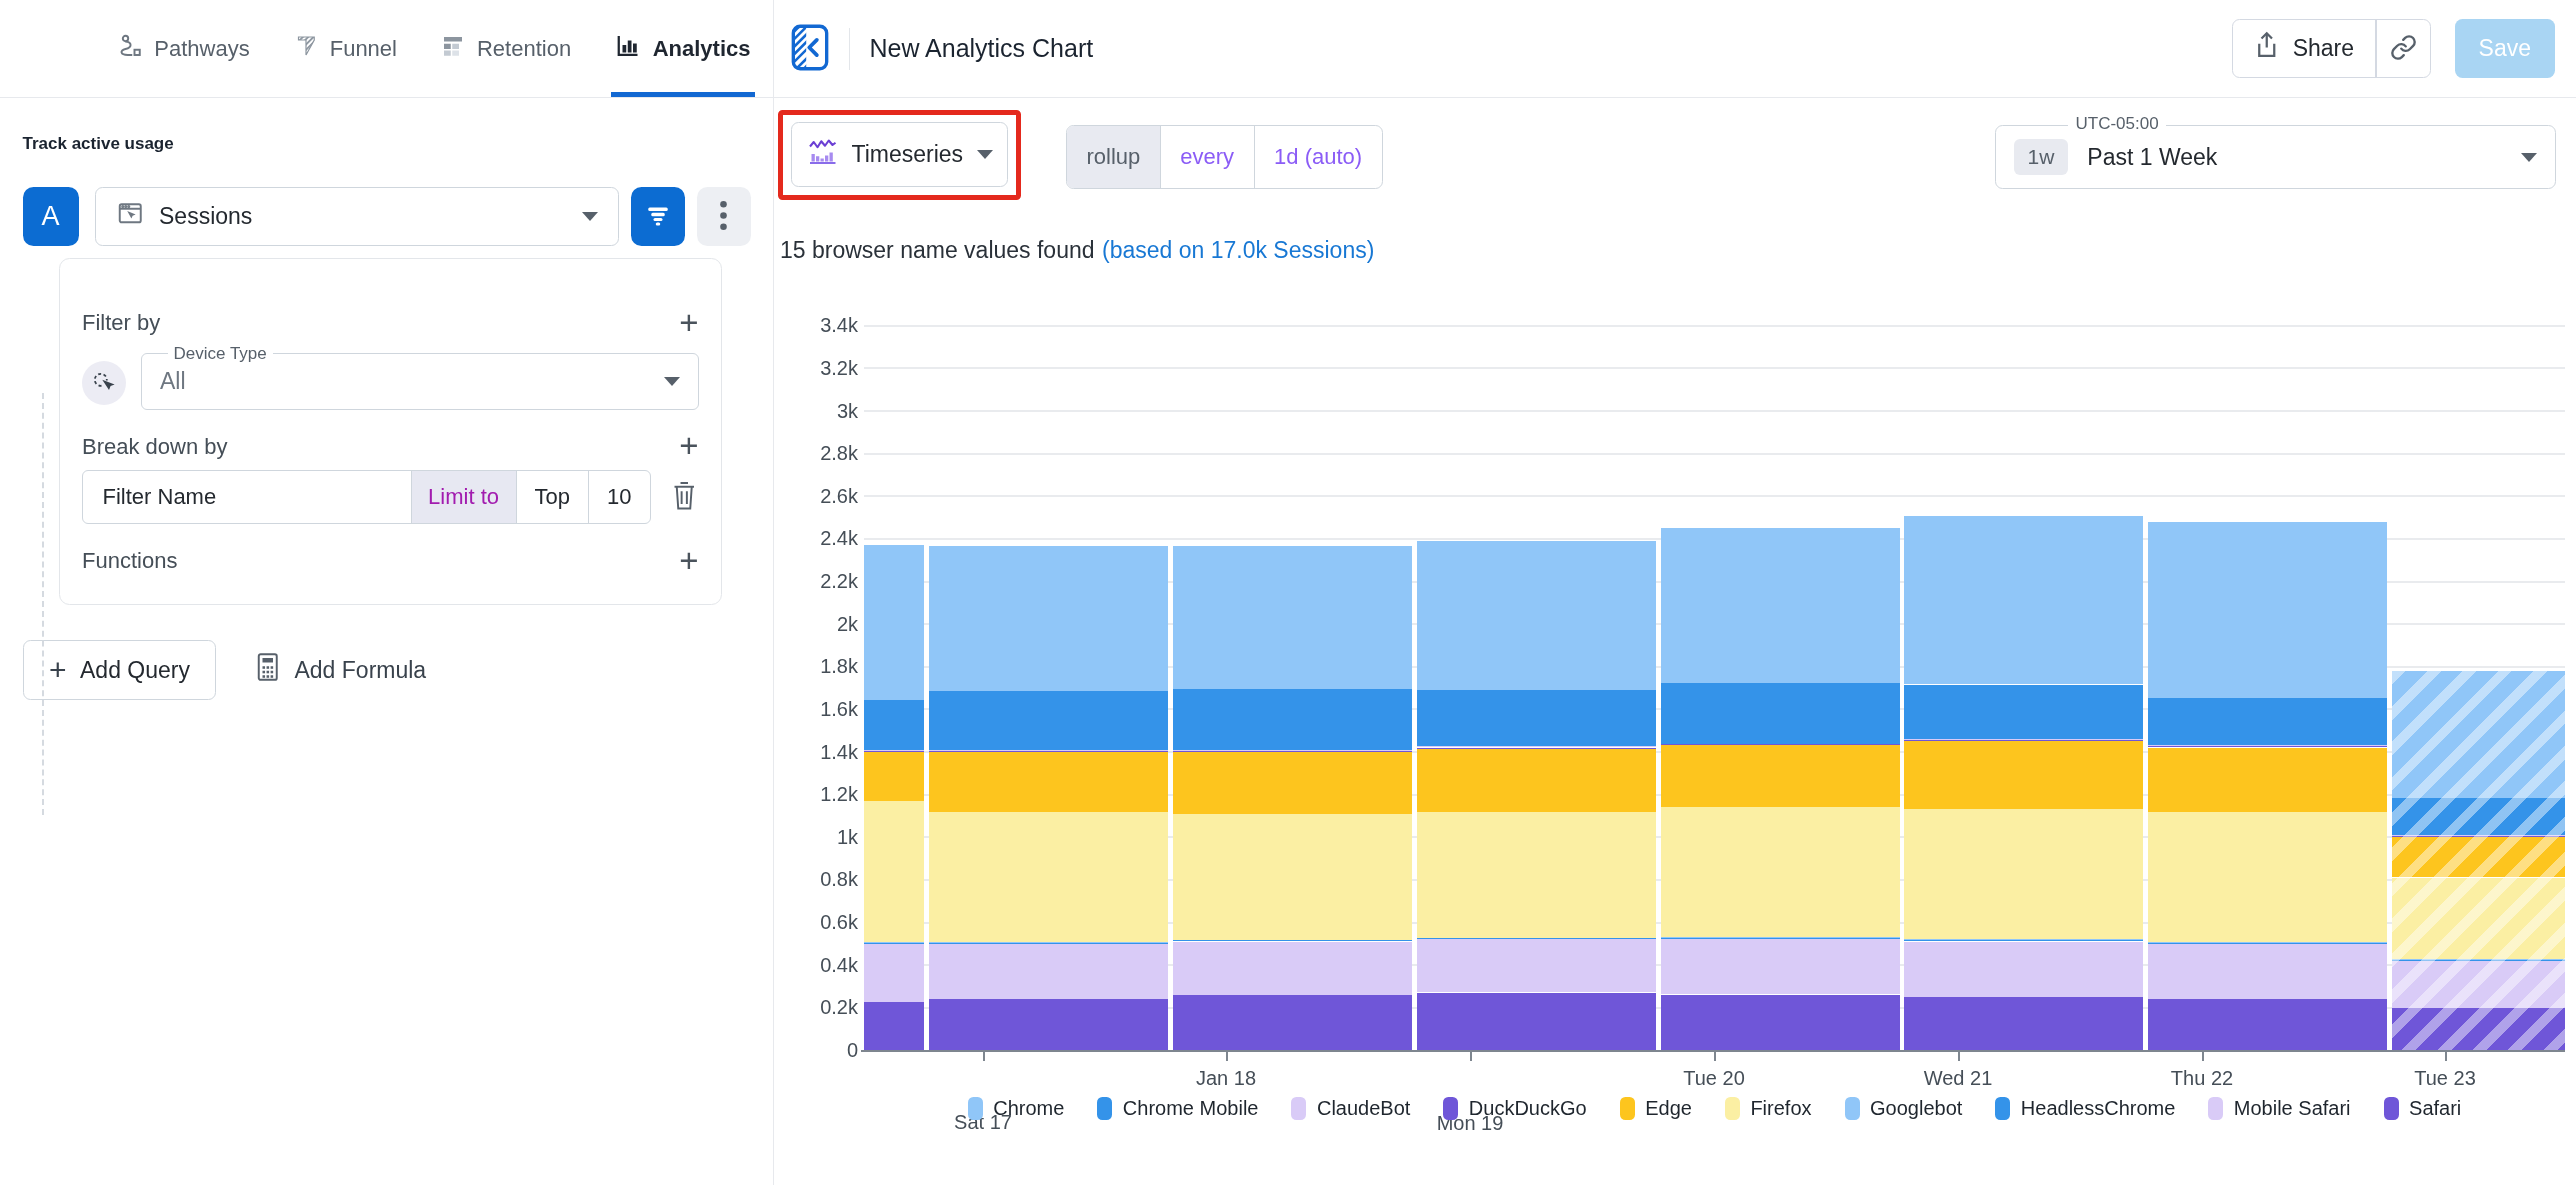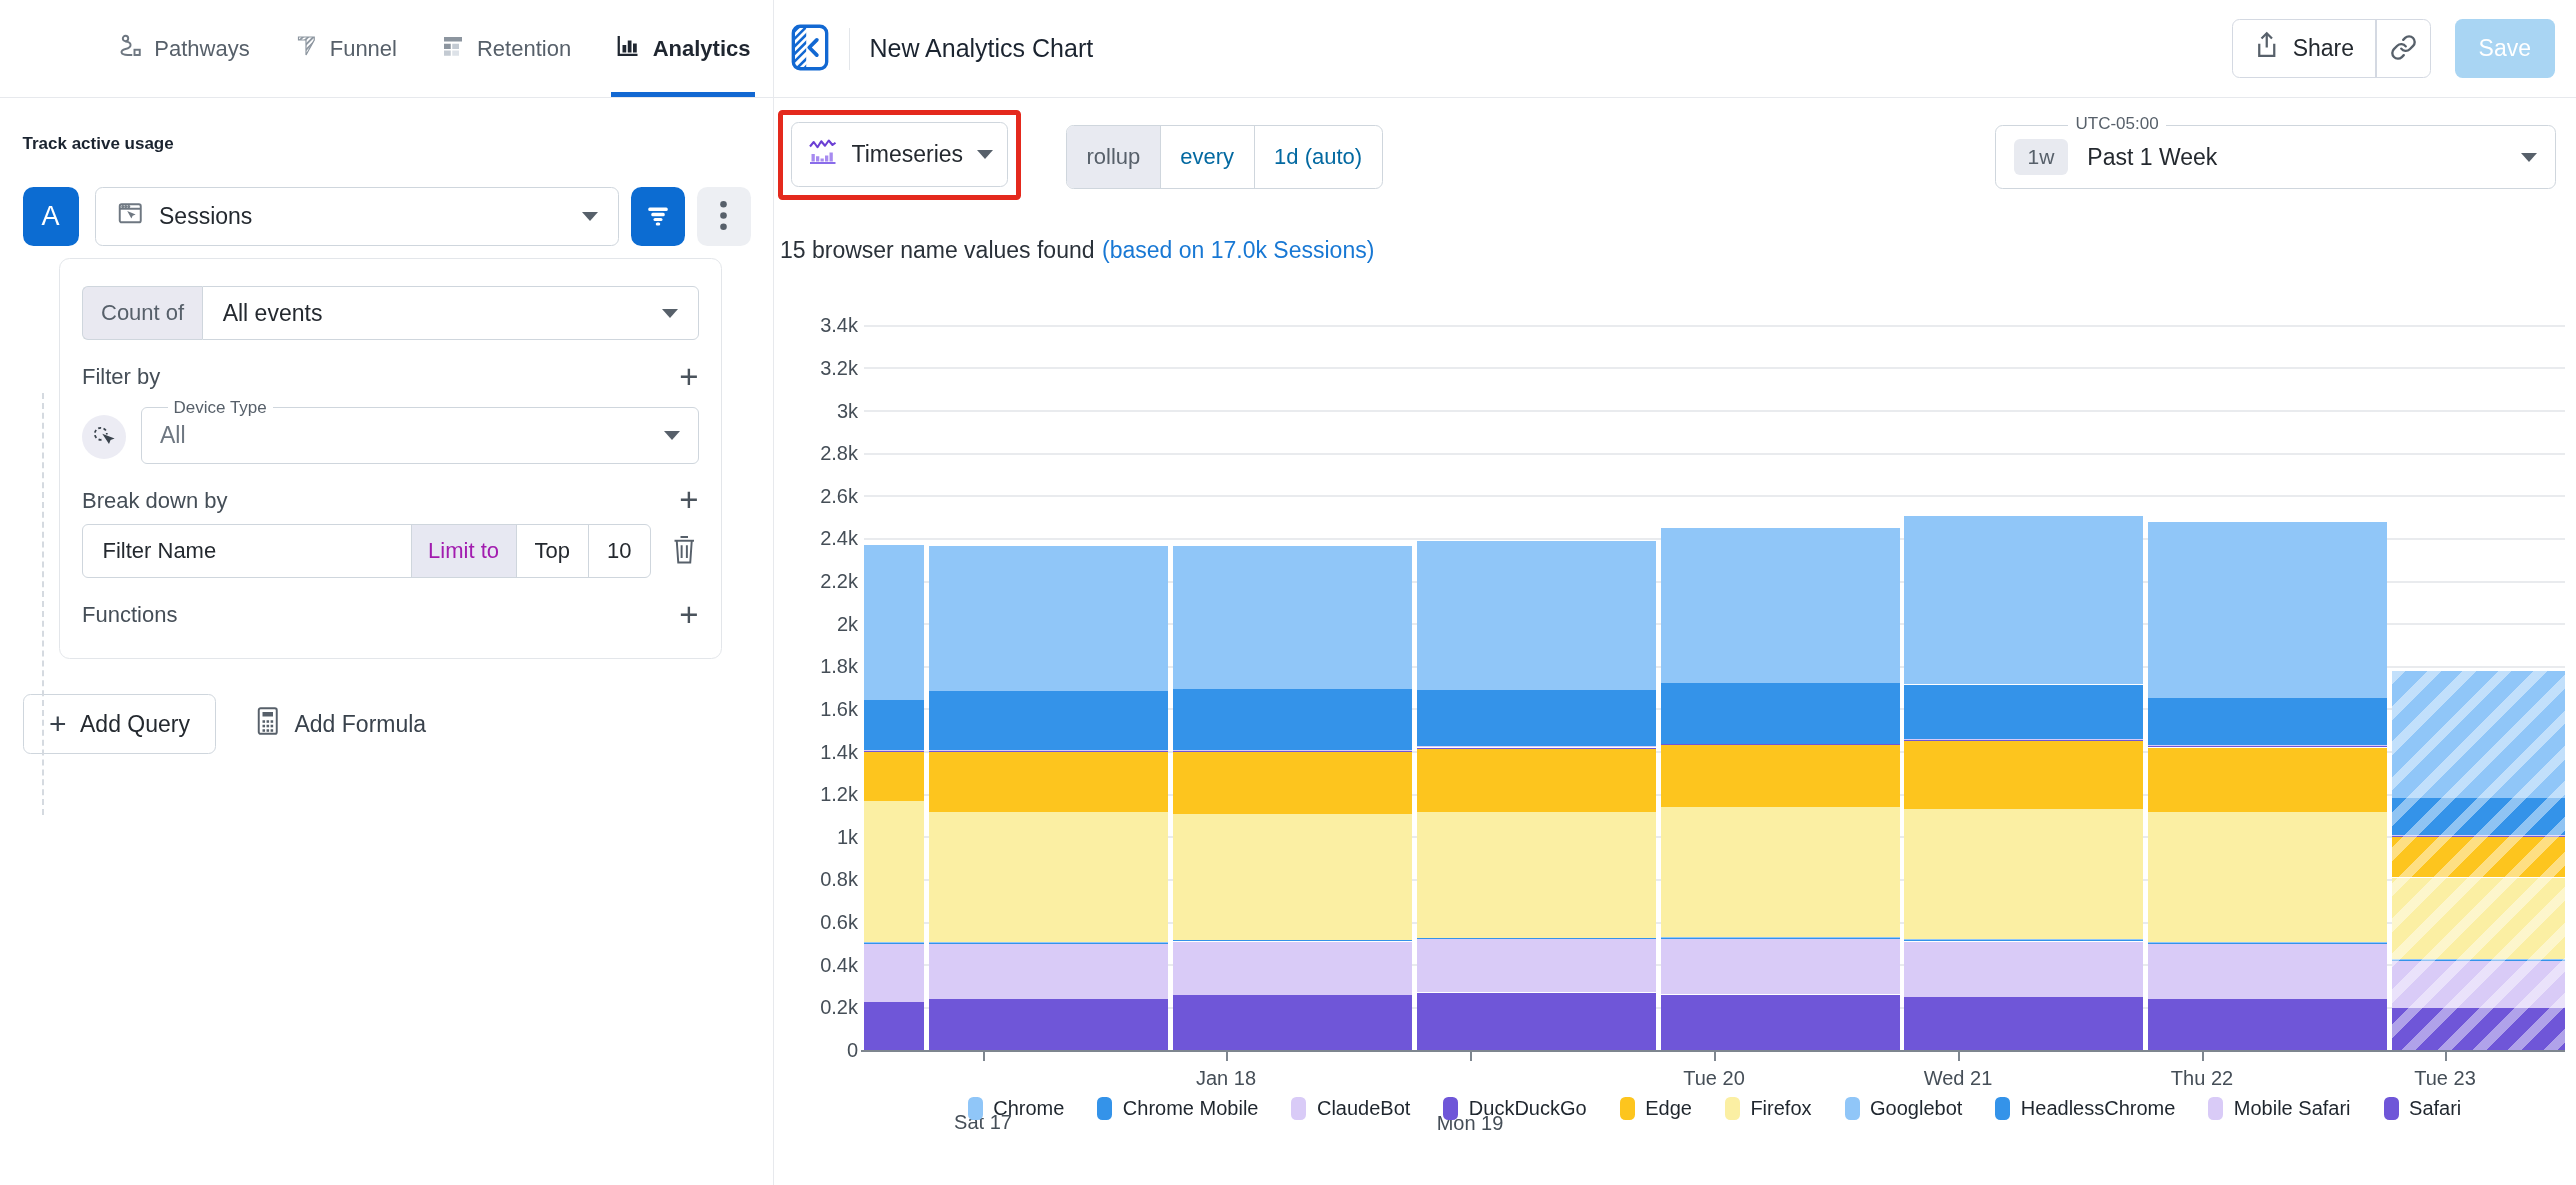--- a/index.html
+++ b/index.html
@@ -102,21 +102,21 @@
   .red-annotation { position:absolute; left:3.8px; top:110px; width:243px; height:90px;
     border:5.3px solid #E4291D; border-radius:4.5px; pointer-events:none; }
   .ts-select { position:absolute; left:16.5px; top:122px; width:217px; height:65px;
     border:1.5px solid #CFD6DD; border-radius:7.5px; background:#fff; display:flex;
     align-items:center; gap:13.5px; padding:0 15px; font-size:23px; color:#24292F; cursor:pointer; }
   .ts-select .caret { margin-left:auto; }
 
   .segmented { position:absolute; left:292px; top:125px; height:64px; display:flex;
     border:1.5px solid #CFD6DD; border-radius:7.5px; overflow:hidden; background:#fff; }
   .segmented .seg { display:flex; align-items:center; padding:0 19.5px; font-size:22px;
-    color:#0369a1; cursor:pointer; }
+    color:#8b5cf6; cursor:pointer; }
   .segmented .seg + .seg { border-left:1.5px solid #CFD6DD; }
   .segmented .seg.muted { background:#E8EAF1; color:#57606A; }
 
   .datepicker { position:absolute; left:1221px; top:125px; width:561px; height:64px;
     border:1.5px solid #CFD6DD; border-radius:7.5px; background:#fff; display:flex;
     align-items:center; gap:19.5px; padding:0 18px; cursor:pointer; }
   .tz-label { position:absolute; top:-12px; left:72px; background:#fff; padding:0 7.5px;
     font-size:17px; color:#57606A; }
   .range-chip { background:#E8EAF0; border-radius:6px; padding:6px 13.5px; font-size:21px;
     color:#57606A; }
@@ -234,27 +234,20 @@
             <svg width="9" height="33" viewBox="0 0 12 44">
               <circle cx="6" cy="7" r="4.4" fill="#57606A"></circle>
               <circle cx="6" cy="22" r="4.4" fill="#57606A"></circle>
               <circle cx="6" cy="37" r="4.4" fill="#57606A"></circle>
             </svg>
           </span>
         </div>
       </div>
 
       <div class="query-card">
-        <div class="measure-row">
-          <div class="count-chip">Count of</div>
-          <div class="measure-select">
-            <span>All events</span>
-            <span class="caret"></span>
-          </div>
-        </div>
 
         <div class="section-row">
           <span>Filter by</span>
           <span class="plus-btn">+</span>
         </div>
 
         <div class="filter-row">
           <div class="click-chip">
             <svg width="25.5" height="25.5" viewBox="0 0 34 34" fill="none" stroke="#39424C" stroke-width="2.4">
               <path d="M14 21 a8 8 0 1 1 7-7" stroke-dasharray="4 3.4"></path>

